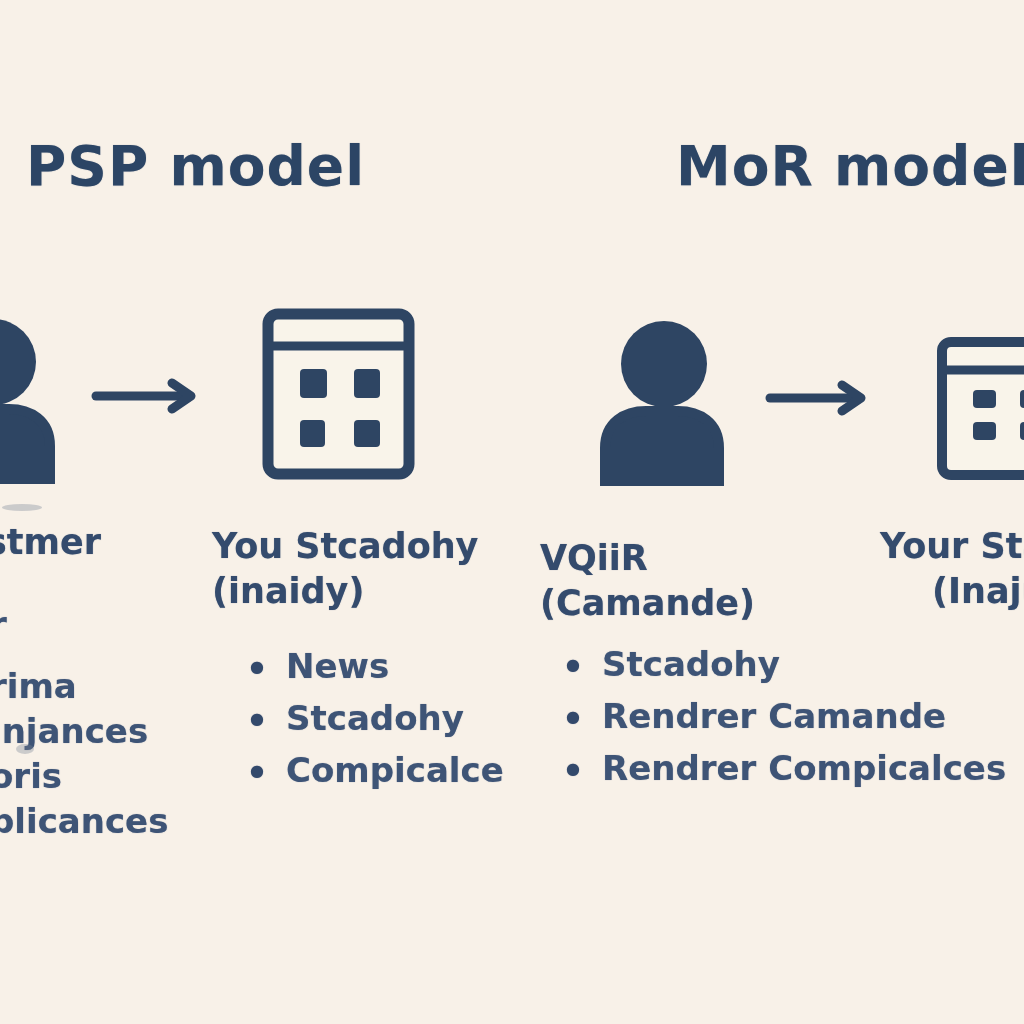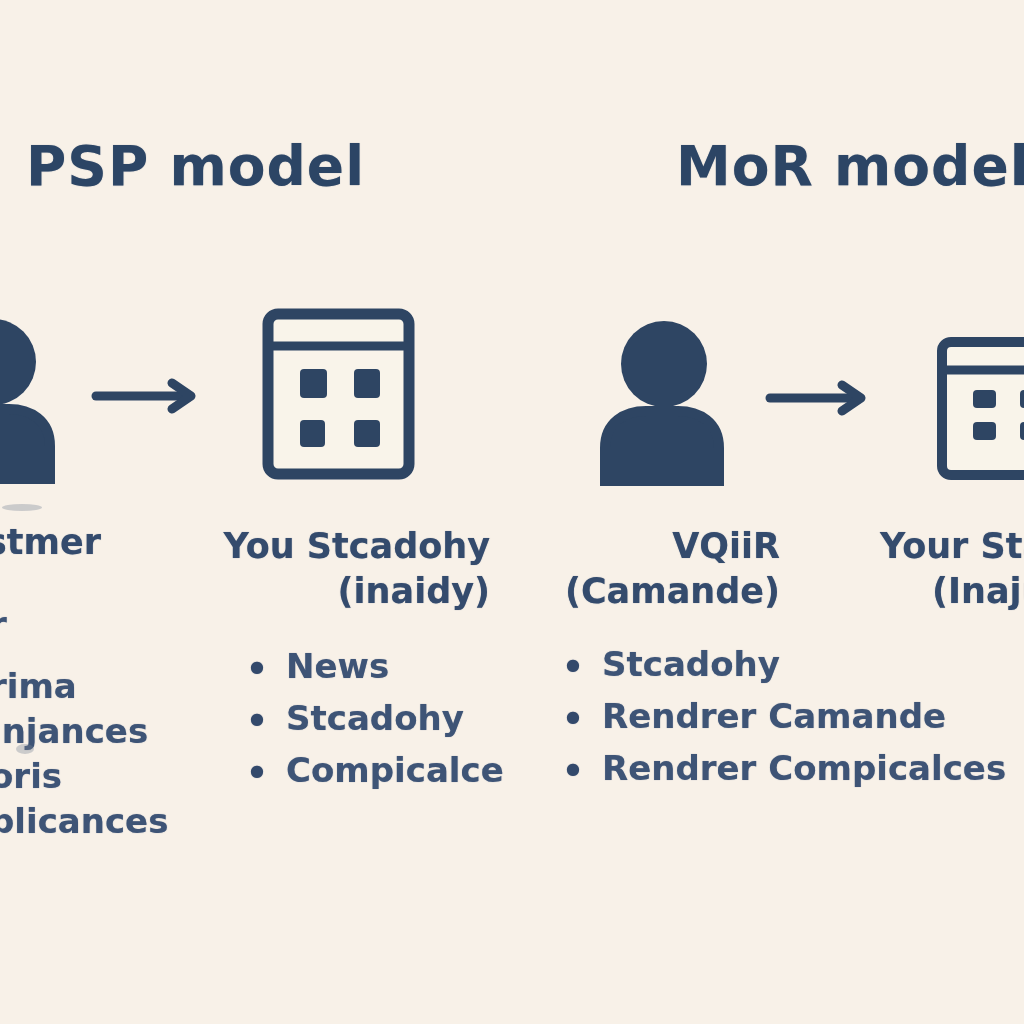--- a/index.html
+++ b/index.html
@@ -11,27 +11,27 @@
   }
   .title{
     position:absolute;font-size:55px;font-weight:bold;letter-spacing:1px;
     color:#2c4565;text-shadow:0 0 1px rgba(44,69,101,.45);white-space:nowrap;
   }
   .title-psp{left:26px;top:134px;}
   .title-mor{left:676px;top:134px;}
   .icon{position:absolute;}
   .heading{
     position:absolute;font-size:35px;font-weight:bold;color:#344b6d;
-    text-shadow:0 0 1px rgba(52,75,109,.5);line-height:45px;text-align:right;
+    text-shadow:0 0 1px rgba(52,75,109,.5);line-height:45px;text-align:left;
     white-space:nowrap;
   }
   .heading .l2{display:block;}
   .h-customer{left:-14px;top:520px;text-align:left;}
   .h-storefront1{left:212px;top:524px;width:278px;}
-  .h-mor{left:540px;top:524px;width:240px;}
+  .h-mor{left:540px;top:536px;width:240px;}
   .h-storefront2{left:880px;top:524px;width:260px;text-align:left;}
   .h-storefront2 .l2{padding-left:52px;}
   ul.blist{
     position:absolute;list-style:none;margin:4px;padding:0;
     font-size:34px;font-weight:bold;color:#3e5476;
     text-shadow:0 0 1px rgba(62,84,118,.55);
   }
   ul.blist li{display:flex;align-items:baseline;height:52px;white-space:nowrap;}
   ul.blist li::before{
     content:"\25CF";font-size:16px;flex:0 0 36px;color:#33496b;

